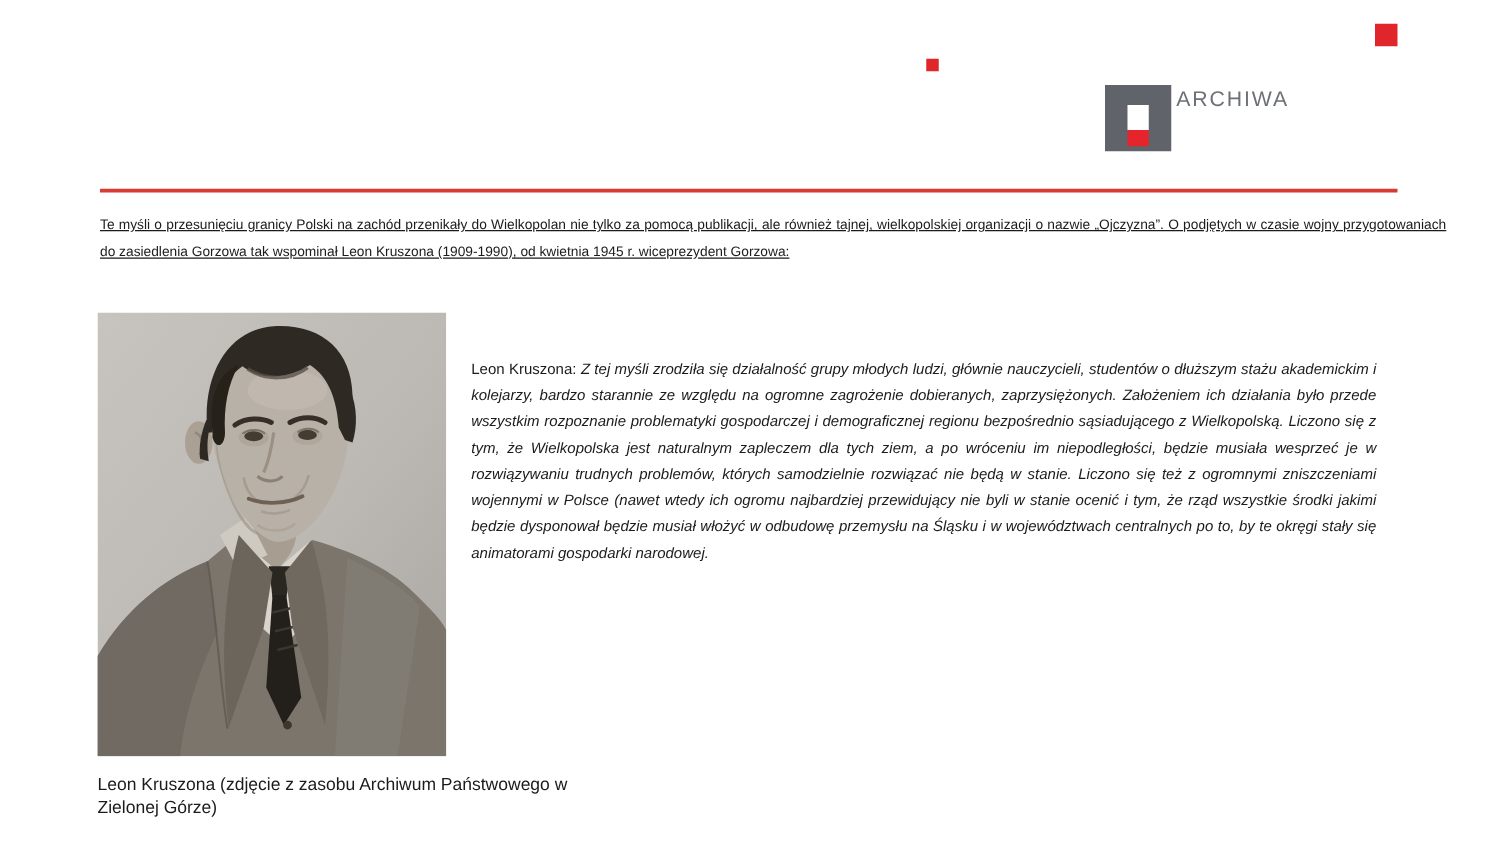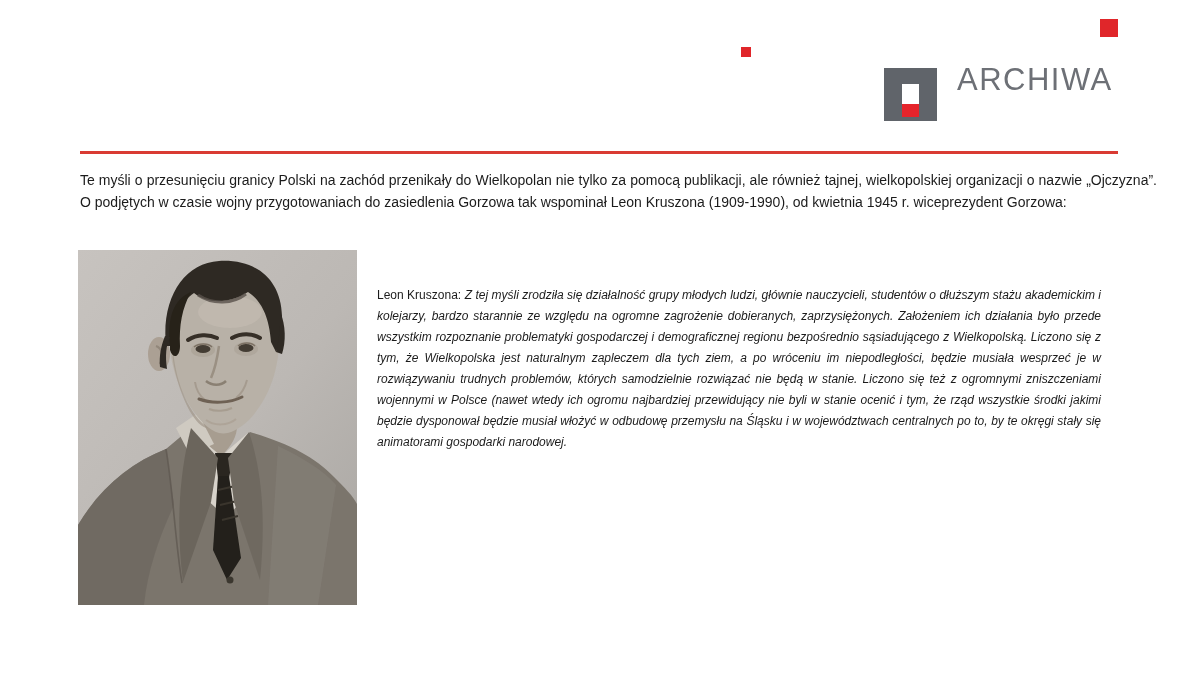--- a/index.html
+++ b/index.html
@@ -13,29 +13,29 @@
   
   .sq{position:absolute;background:#e0262a;}
   .sq-small{left:741px;top:47px;width:10px;height:10px;}
   .sq-large{left:1100px;top:19px;width:18px;height:18px;}
 
   
   .brand{position:absolute;left:884px;top:68px;display:flex;align-items:flex-start;}
   .brand-mark{position:relative;width:53px;height:53px;background:#60646a;flex:0 0 auto;}
   .brand-mark-white{position:absolute;left:18px;top:16px;width:17px;height:20px;background:#ffffff;}
   .brand-mark-red{position:absolute;left:18px;top:36px;width:17px;height:13px;background:#e5242b;}
-  .brand-text{margin-left:20px;margin-top:-2px;color:#6d7076;font-size:31px;line-height:27px;letter-spacing:1.5px;}
+  .brand-text{margin-left:4px;margin-top:-2px;color:#6d7076;font-size:17px;line-height:27px;letter-spacing:1.5px;}
   .brand-text span{display:block;white-space:nowrap;}
 
   
   .rule{position:absolute;left:80px;top:151px;width:1038px;height:3px;background:#d93b33;border:none;margin:0;padding:0;}
 
   
   .intro{position:absolute;left:80px;top:169px;width:1077px;margin:0;
-    font-size:14px;line-height:22px;text-align:justify;}
+    font-size:11px;line-height:22px;text-align:justify;text-decoration:underline;}
 
   
   .figure{position:absolute;left:78px;top:250px;margin:0;width:382px;}
   .photo{width:279px;height:355px;}
   .photo svg{display:block;width:279px;height:355px;}
   .caption{margin-top:13px;font-size:14px;line-height:18px;color:#1b1b1b;}
 
   
   .quote{position:absolute;left:377px;top:285px;width:724px;margin:0;
     font-size:12px;line-height:21px;text-align:justify;}
@@ -122,19 +122,20 @@
 
         <path d="M117,132 C118,140 122,146 127,150" stroke="#a0968a" stroke-width="2" fill="none" opacity="0.8"></path>
         <path d="M169,130 C167,138 163,144 158,148" stroke="#a0968a" stroke-width="2" fill="none" opacity="0.8"></path>
         <path d="M121,149 C134,154 152,153 164,147" stroke="#6e6154" stroke-width="3" fill="none" stroke-linecap="round"></path>
         <path d="M131,159 C138,162 148,161 154,158" stroke="#a3988b" stroke-width="2" fill="none" opacity="0.8"></path>
         <path d="M128,170 C136,176 150,176 158,169" stroke="#a39889" stroke-width="2" fill="none" opacity="0.5"></path>
 
         <ellipse cx="152" cy="330" rx="3.5" ry="3.5" fill="#3b372f"></ellipse>
       </svg>
     </div>
+    <figcaption class="caption">Leon Kruszona (zdjęcie z zasobu Archiwum Państwowego w Zielonej Górze)</figcaption>
   </figure>
 
   <p class="quote">
     <span class="q-lead">Leon Kruszona:</span><span class="q-body">Z tej myśli zrodziła się działalność grupy młodych ludzi, głównie nauczycieli, studentów o dłuższym stażu akademickim i kolejarzy, bardzo starannie ze względu na ogromne zagrożenie dobieranych, zaprzysiężonych. Założeniem ich działania było przede wszystkim rozpoznanie problematyki gospodarczej i demograficznej regionu bezpośrednio sąsiadującego z Wielkopolską. Liczono się z tym, że Wielkopolska jest naturalnym zapleczem dla tych ziem, a po wróceniu im niepodległości, będzie musiała wesprzeć je w rozwiązywaniu trudnych problemów, których samodzielnie rozwiązać nie będą w stanie. Liczono się też z ogromnymi zniszczeniami wojennymi w Polsce (nawet wtedy ich ogromu najbardziej przewidujący nie byli w stanie ocenić i tym, że rząd wszystkie środki jakimi będzie dysponował będzie musiał włożyć w odbudowę przemysłu na Śląsku i w województwach centralnych po to, by te okręgi stały się animatorami gospodarki narodowej.</span>
   </p>
 
 </div>
 
 </body></html>

